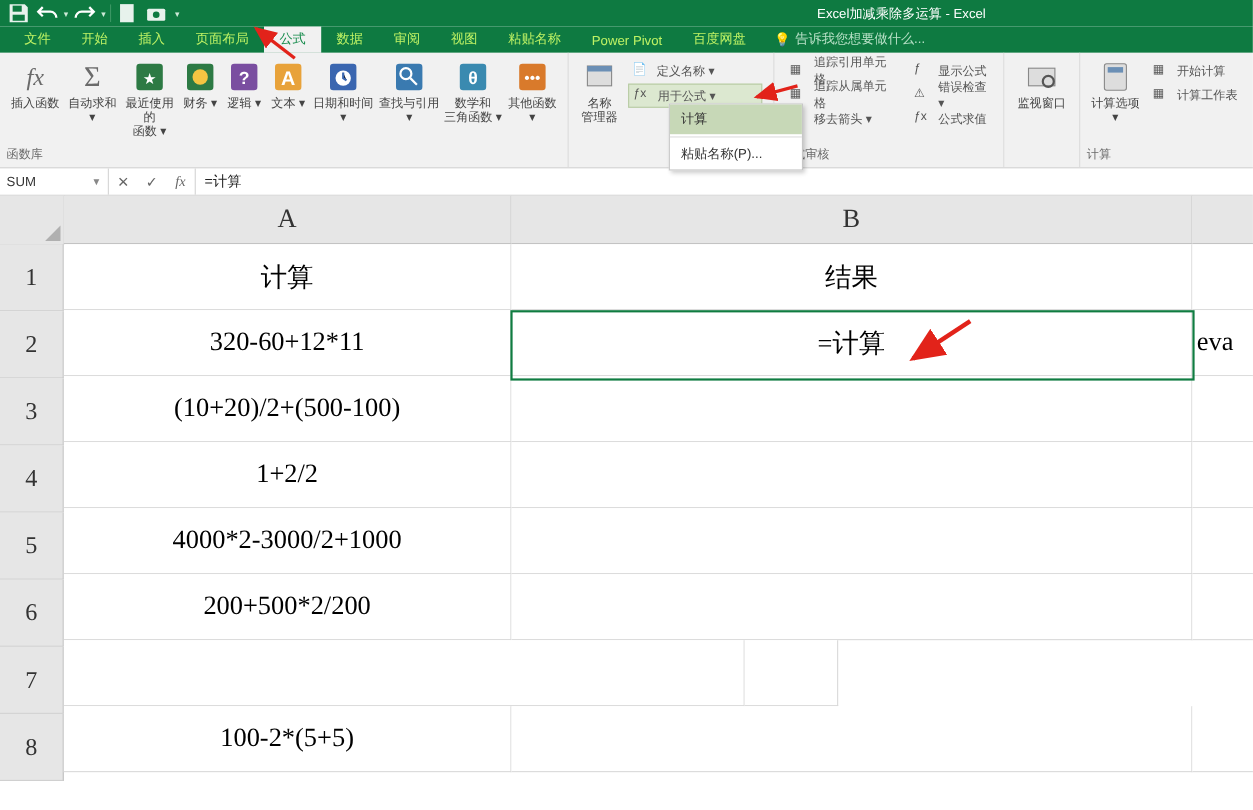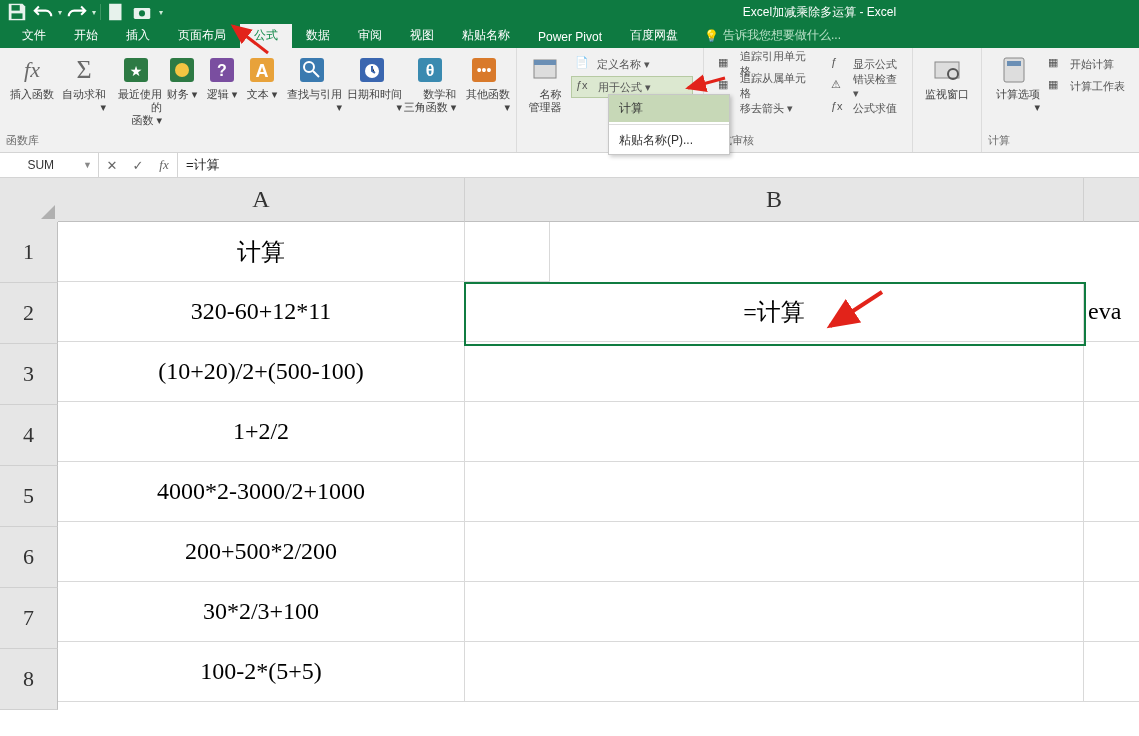--- a/index.html
+++ b/index.html
@@ -4,42 +4,42 @@
 <style>
   html,body{margin:0;padding:0;font-family:"Microsoft YaHei","Segoe UI",sans-serif;font-size:12px;background:#fff;overflow:hidden;}
   
   .titlebar{height:24px;background:#0e7a41;color:#fff;display:flex;align-items:center;position:relative;}
   .qat{display:flex;align-items:center;gap:4px;padding-left:6px;}
   .qat .qbtn{width:22px;height:22px;display:flex;align-items:center;justify-content:center;color:#e8f4ec;}
   .qat .sep{width:1px;height:16px;background:#3a9663;}
   .doc-title{position:absolute;left:50%;transform:translateX(-50%);top:4px;font-size:12px;color:#fff;white-space:nowrap;margin-left:250px;}
   
   .tabs{height:24px;background:#0e7a41;display:flex;align-items:flex-end;padding-left:8px;}
-  .tab{padding:4px 14px;color:#ffffff;font-size:12px;cursor:pointer;}
+  .tab{padding:4px 14px;color:#bef264;font-size:12px;cursor:pointer;}
   .tab.active{background:#f1f1f1;color:#138a4a;}
   .tell-me{margin-left:12px;color:#b7e0c6;font-size:12px;display:flex;align-items:center;gap:4px;padding:4px 0;}
   
   .ribbon{height:104px;background:#f1f1f1;border-bottom:1px solid #d4d4d4;display:flex;position:relative;}
   .group{border-right:1px solid #dcdcdc;padding:4px 6px 2px 6px;display:flex;flex-direction:column;justify-content:space-between;}
   .group-label{font-size:11px;color:#6b6b6b;padding:2px 0;}
   .big-btn{display:flex;flex-direction:column;align-items:center;justify-content:flex-start;width:52px;padding-top:2px;cursor:pointer;}
   .big-btn .ico{width:32px;height:32px;margin-bottom:2px;display:flex;align-items:center;justify-content:center;}
-  .big-btn .lbl{font-size:11px;color:#444;text-align:right;line-height:13px;}
+  .big-btn .lbl{font-size:11px;color:#444;text-align:center;line-height:13px;}
   .flex-row{display:flex;}
   .small-list{display:flex;flex-direction:column;gap:2px;padding:2px 4px;}
   .small-item{display:flex;align-items:center;gap:6px;font-size:11px;color:#555;height:20px;padding:0 4px;cursor:pointer;}
   .small-item .sico{width:16px;height:16px;flex:0 0 16px;}
   
   .dropdown{position:absolute;top:46px;left:608px;width:120px;background:#fff;border:1px solid #c7c7c7;box-shadow:2px 2px 4px rgba(0,0,0,.2);z-index:50;}
   .dropdown .ditem{padding:5px 10px;font-size:12px;color:#333;cursor:pointer;}
   .dropdown .ditem.highlight{background:#c7d8b7;}
   .used-in-formula{background:#dce8d0;border:1px solid #b7caa3;}
   
   .fbar{height:24px;border-bottom:1px solid #d4d4d4;display:flex;align-items:stretch;background:#fff;}
-  .namebox{width:86px;border-right:1px solid #d4d4d4;display:flex;align-items:center;padding:0 6px;font-size:12px;color:#333;justify-content:flex-end;gap:29px;}
+  .namebox{width:86px;border-right:1px solid #d4d4d4;display:flex;align-items:center;padding:0 6px;font-size:12px;color:#333;justify-content:space-between;}
   .namebox .dd{color:#888;font-size:9px;}
   .fbar-btns{display:flex;align-items:center;border-right:1px solid #d4d4d4;}
   .fbar-btns span{width:26px;text-align:center;color:#666;cursor:pointer;font-size:13px;}
   .fbar-btns .fx{font-style:italic;font-family:"Times New Roman",serif;}
   .formula-input{flex:1;padding:0 8px;display:flex;align-items:center;font-size:13px;color:#222;}
   
   .sheet{position:relative;}
   .corner{position:absolute;left:0;top:0;width:58px;height:44px;background:#e6e6e6;border-right:1px solid #bfbfbf;border-bottom:1px solid #bfbfbf;}
   .corner::after{content:"";position:absolute;right:3px;bottom:3px;width:0;height:0;border-left:14px solid transparent;border-bottom:14px solid #b0b0b0;}
   .colhdrs{position:absolute;left:58px;top:0;height:44px;display:flex;}
@@ -165,36 +165,36 @@
             <svg viewBox="0 0 32 32">
               <rect x="4" y="4" width="24" height="24" rx="3" fill="#e8a23a"></rect>
               <text x="16" y="23" text-anchor="middle" fill="#fff" font-size="18" font-weight="bold">A</text>
             </svg>
           </div>
         <div class="lbl">文本 ▾</div>
       </div>
       <div class="big-btn" style="width:60px">
         <div class="ico">
             <svg viewBox="0 0 32 32">
+              <rect x="4" y="4" width="24" height="24" rx="3" fill="#3a66b0"></rect>
+              <circle cx="16" cy="17" r="7" fill="#fff"></circle>
+              <path stroke="#3a66b0" stroke-width="2" d="M16 12v5l3 2"></path>
+            </svg>
+          </div>
+        <div class="lbl">日期和时间 ▾</div>
+      </div>
+      <div class="big-btn" style="width:60px">
+        <div class="ico">
+            <svg viewBox="0 0 32 32">
               <rect x="4" y="4" width="24" height="24" rx="3" fill="#3a7ab0"></rect>
               <circle cx="13" cy="13" r="5" fill="none" stroke="#fff" stroke-width="2"></circle>
               <path stroke="#fff" stroke-width="2" d="M17 17l6 6"></path>
             </svg>
           </div>
         <div class="lbl">查找与引用 ▾</div>
-      </div>
-      <div class="big-btn" style="width:60px">
-        <div class="ico">
-            <svg viewBox="0 0 32 32">
-              <rect x="4" y="4" width="24" height="24" rx="3" fill="#3a66b0"></rect>
-              <circle cx="16" cy="17" r="7" fill="#fff"></circle>
-              <path stroke="#3a66b0" stroke-width="2" d="M16 12v5l3 2"></path>
-            </svg>
-          </div>
-        <div class="lbl">日期和时间 ▾</div>
       </div>
       <div class="big-btn" style="width:56px">
         <div class="ico">
             <svg viewBox="0 0 32 32">
               <rect x="4" y="4" width="24" height="24" rx="3" fill="#3a8ab0"></rect>
               <text x="16" y="22" text-anchor="middle" fill="#fff" font-size="16" font-weight="bold">θ</text>
             </svg>
           </div>
         <div class="lbl"><span>数学和</span><br><span>三角函数 ▾</span></div>
       </div>
@@ -345,20 +345,21 @@
     <div class="rowhdr">3</div>
     <div class="rowhdr">4</div>
     <div class="rowhdr">5</div>
     <div class="rowhdr">6</div>
     <div class="rowhdr">7</div>
     <div class="rowhdr">8</div>
   </div>
   <div class="cells">
     <div class="row">
       <div class="cell colA">计算</div>
+      <div class="cell colB">结果</div>
       <div class="cell colC"></div>
     </div>
     <div class="row">
       <div class="cell colA">320-60+12*11</div>
       <div class="cell colB row2-colb-highlight">=计算</div>
       <div class="cell colC">eva</div>
     </div>
     <div class="row">
         <div class="cell colA">(10+20)/2+(500-100)</div>
         <div class="cell colB"></div>
@@ -373,21 +374,20 @@
         <div class="cell colA">4000*2-3000/2+1000</div>
         <div class="cell colB"></div>
         <div class="cell colC"></div>
       </div>
     <div class="row">
         <div class="cell colA">200+500*2/200</div>
         <div class="cell colB"></div>
         <div class="cell colC"></div>
       </div>
     <div class="row">
-        <div class="cell colA">30*2/3+100</div>
         <div class="cell colB"></div>
         <div class="cell colC"></div>
       </div>
     <div class="row">
         <div class="cell colA">100-2*(5+5)</div>
         <div class="cell colB"></div>
         <div class="cell colC"></div>
       </div>
   </div>
 

